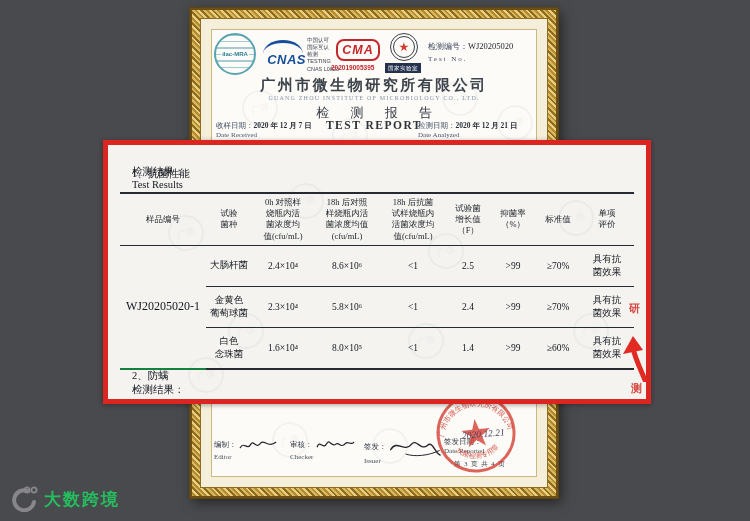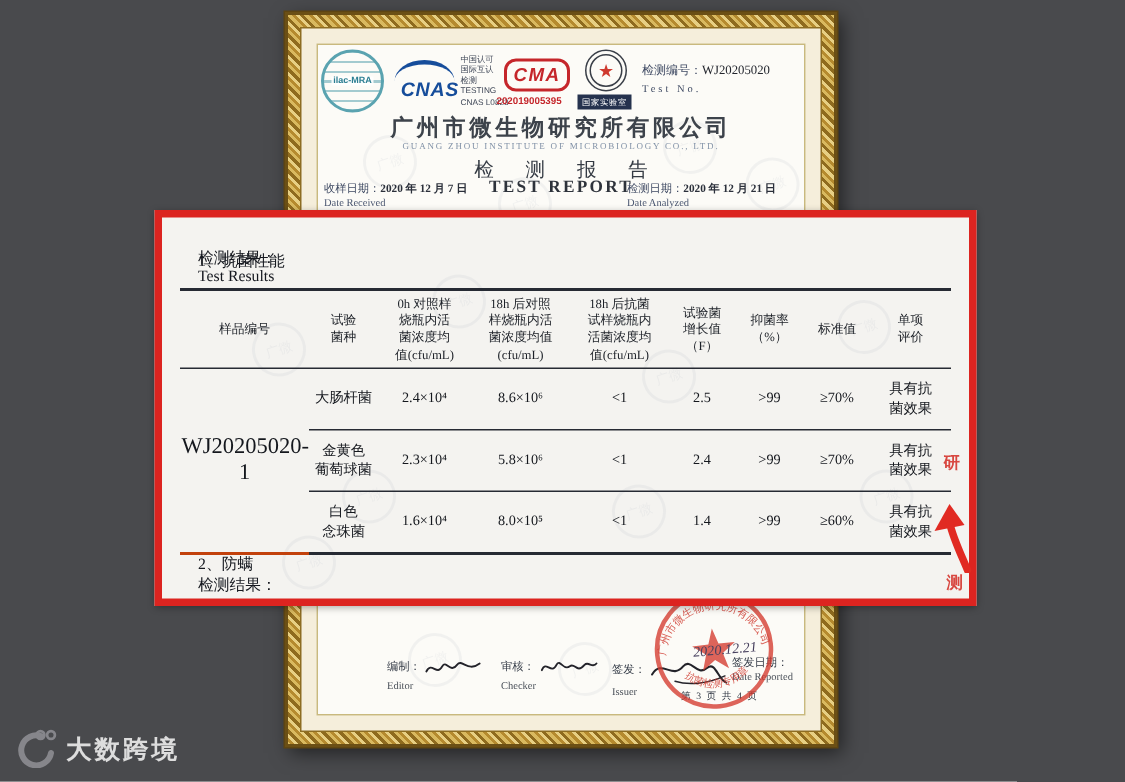--- a/index.html
+++ b/index.html
@@ -58,42 +58,42 @@
   
   .redbox{position:absolute;left:103px;top:140px;width:548px;height:264px;box-sizing:border-box;
         border:5px solid #dc2420;background:#f4f3f0;z-index:5;box-shadow:0 1px 5px rgba(0,0,0,.35);}
   .sec{position:absolute;font-size:10.5px;color:#15181f;}
   .tbl{position:absolute;left:12px;top:47px;width:514px;border-collapse:collapse;table-layout:fixed;}
   .tbl th{border-top:2px solid #262a33;border-bottom:1.5px solid #262a33;font-weight:normal;font-size:8.5px;
         line-height:1.32;padding:3px 0;white-space:pre-line;text-align:center;vertical-align:middle;color:#1c2027;}
   .tbl td{font-size:9.5px;text-align:center;vertical-align:middle;white-space:pre-line;color:#14171d;height:38px;}
   .tbl tr.r1 td.d,.tbl tr.r2 td.d{border-bottom:1px solid #262a33;}
   .tbl tr.r3 td{border-bottom:2px solid #262a33;}
-  .tbl td.sample{border-bottom:2px solid #c2410c;font-size:15px;margin-top:36px;}
-
-  
-  .sig{position:absolute;top:407px;font-size:7.5px;color:#333a46;white-space:nowrap;margin-left:44px;}
+  .tbl td.sample{border-bottom:2px solid #15803d;font-size:12px;margin-top:36px;}
+
+  
+  .sig{position:absolute;top:407px;font-size:7.5px;color:#333a46;white-space:nowrap;}
   .sig svg{vertical-align:middle;margin-left:1px;}
   .sig .sub{display:block;font-size:7px;color:#4a5059;margin-top:0;}
   .hand{position:absolute;left:250px;top:399px;font-size:9.5px;font-style:italic;color:#47405e;
         transform:rotate(-5deg);z-index:3;}
   .pageinfo{position:absolute;left:242px;top:430px;font-size:6.5px;color:#333a46;letter-spacing:1px;z-index:1;}
   .stamp{position:absolute;left:222px;top:361px;z-index:2;transform:rotate(-6deg);opacity:.92;}
 
   
   .frag{position:absolute;z-index:6;color:#d5352e;font-size:11px;font-weight:bold;opacity:.9;}
   .red-arrow{position:absolute;left:622px;top:336px;z-index:6;}
 
   
   .wm{position:absolute;width:32px;height:32px;border:2px solid #7d8aa0;border-radius:50%;opacity:.08;
       transform:rotate(-18deg);display:flex;align-items:center;justify-content:center;font-size:9px;color:#7d8aa0;}
 
   
   .brand{position:absolute;left:8px;top:486px;display:flex;align-items:center;z-index:8;opacity:.95;}
-  .brand .txt{font-family:"Liberation Sans",sans-serif;font-weight:bold;font-size:17px;color:#e5e5e5;
+  .brand .txt{font-family:"Liberation Sans",sans-serif;font-weight:bold;font-size:17px;color:#22c55e;
       letter-spacing:2px;margin-left:6px;}
 </style>
 </head>
 <body>
 
 <div class="stage">
 
   <div class="cert">
     <div class="mat">
       <div class="paper">

